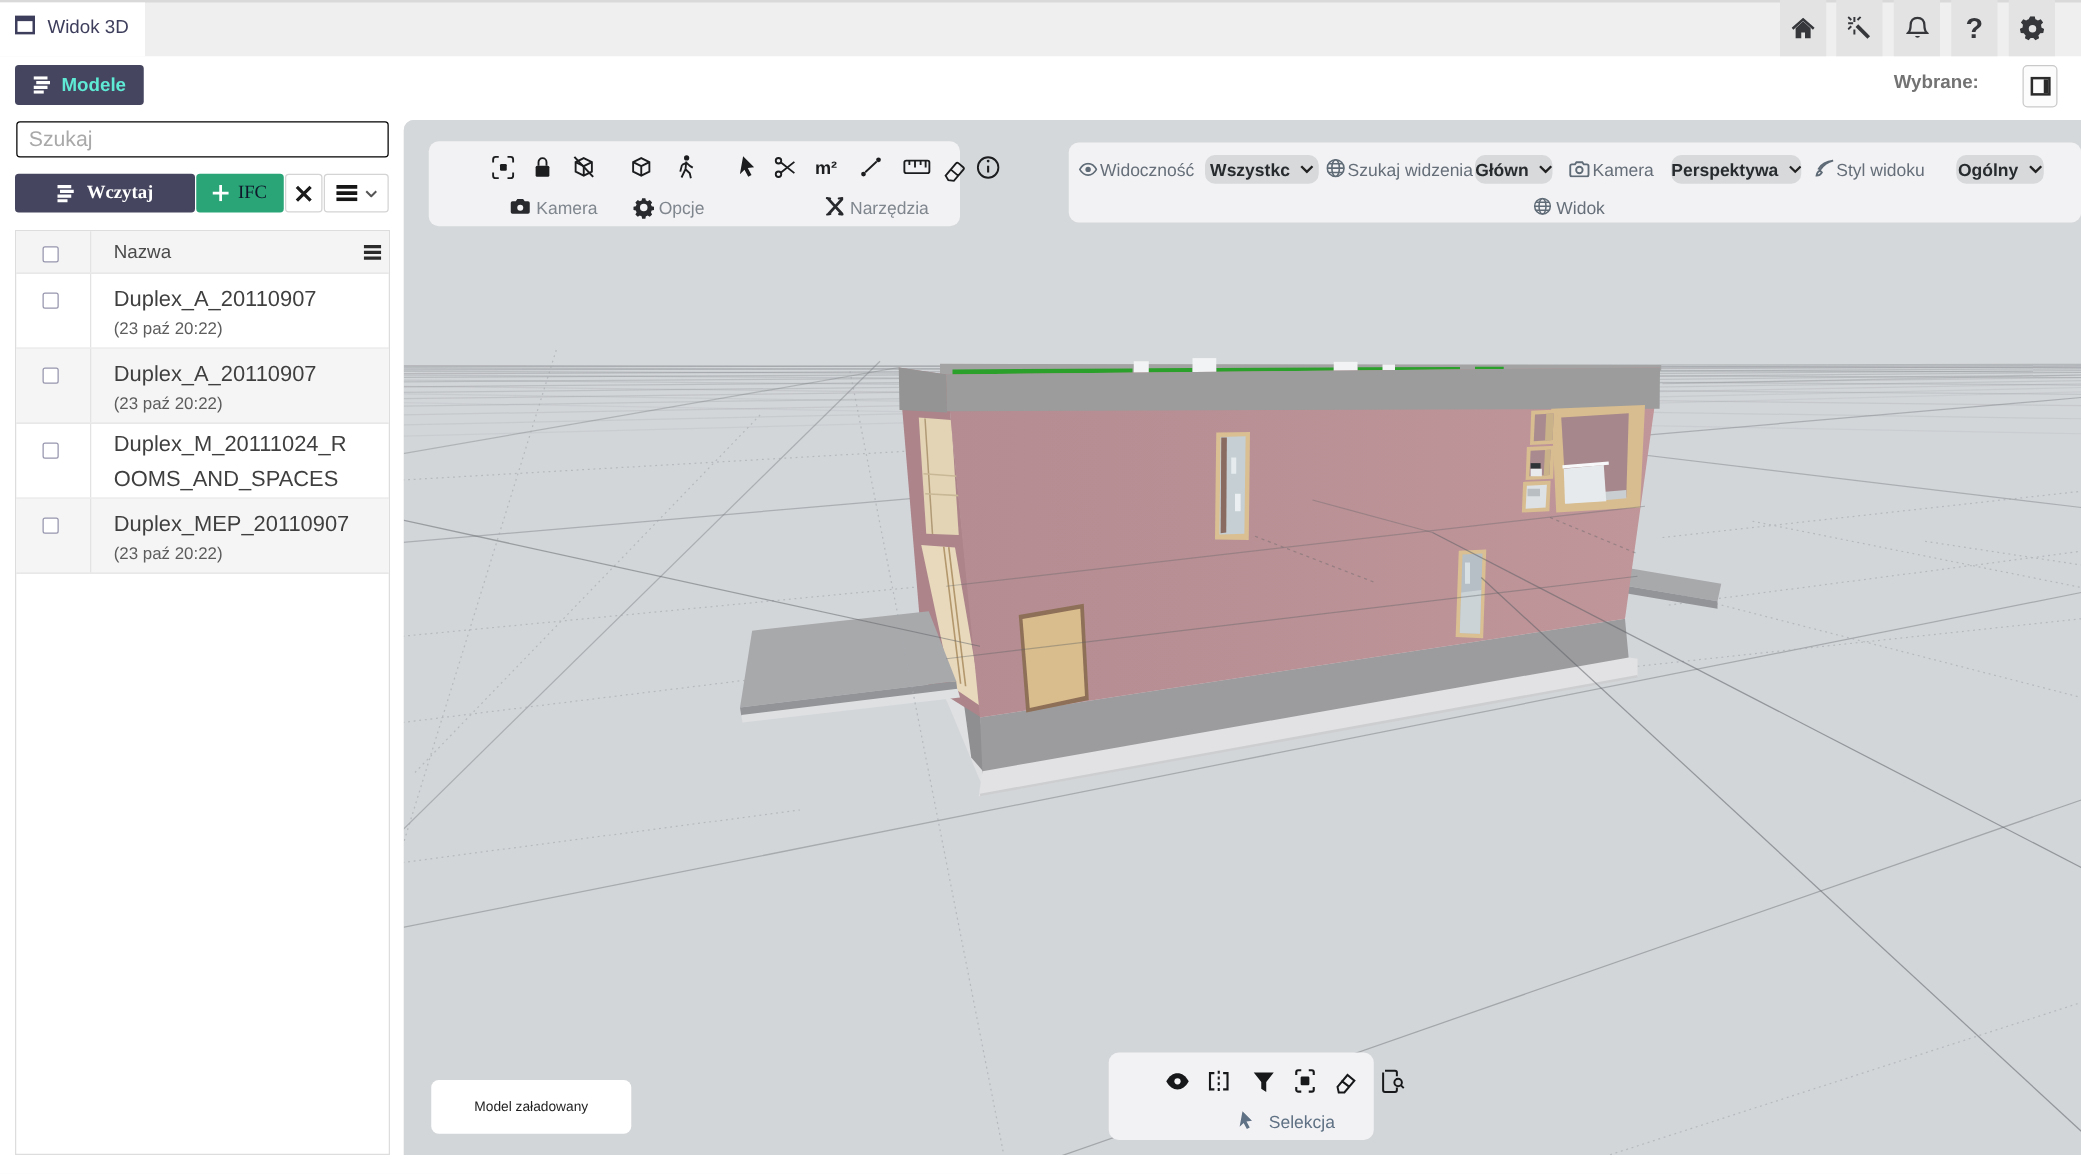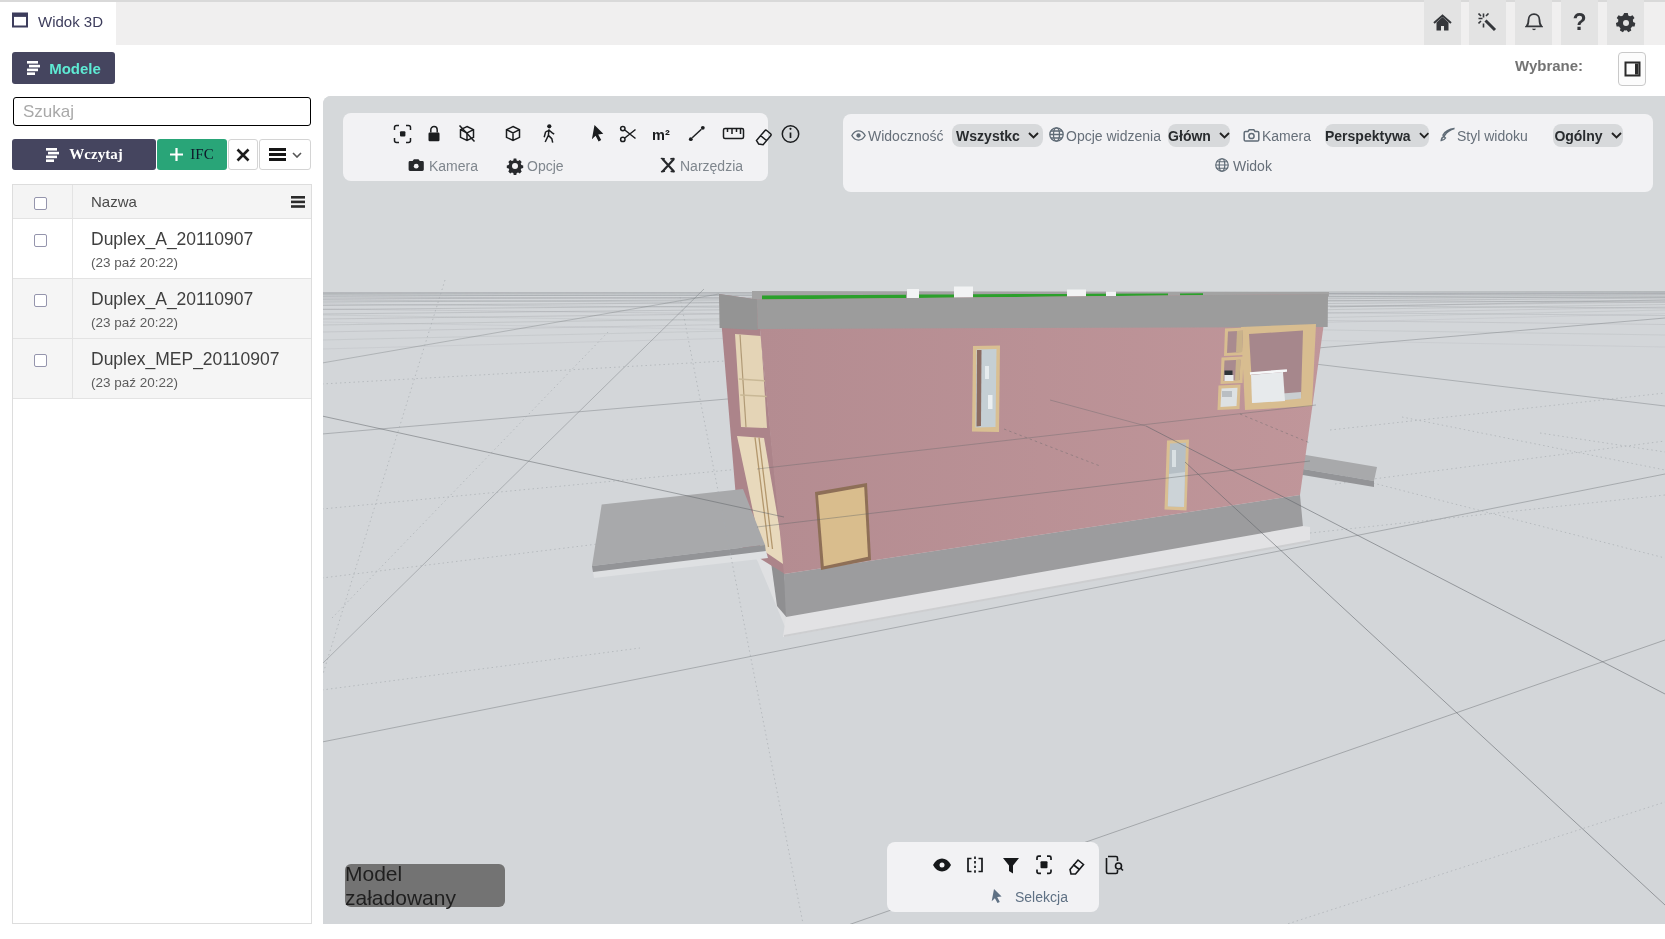--- a/index.html
+++ b/index.html
@@ -44,24 +44,24 @@
   #thead { height:34px; background:#f4f4f4; }
   #thead .cb { top:12px; }
   #thead .nm { font-size:15px; color:#4a4a4a; top:0; transform:none; line-height:34px; }
   .rowgrey { background:#f5f5f5; }
   
   #viewport { position:absolute; left:323px; top:96px; width:1342px; height:828px;
     background:#d5d7da; border-radius:8px 0 0 0; overflow:hidden; }
   #vpsvg { position:absolute; left:0; top:0; }
   .panel { position:absolute; background:#f2f2f4; border-radius:8px;padding-left:36px; }
   #tool-left { left:20px; top:17px; width:425px; height:68px; }
-  #tool-right { left:520px; top:18px; width:810px; height:78px; }
+  #tool-right { left:532px; top:18px; width:810px; height:64px; }
   #tool-bottom { left:564px; top:746px; width:212px; height:70px; }
   #toast { position:absolute; left:22px; top:768px; width:160px; height:43px;
-    background:#737373; border-radius:6px; font-size:21px; color:#1f1f1f;
+    background:#ffffff; border-radius:6px; font-size:11px; color:#1f1f1f;
     display:flex; align-items:center; justify-content:center; }
   .pill { position:absolute; top:10px; background:#d7d9db; border-radius:8px; height:23px;
     display:flex; align-items:center; justify-content:center; font-size:14px; color:#282b2e;
     font-weight:bold; gap:8px; white-space:nowrap; }
   .ritem { position:absolute; top:13px; }
   .rlbl { position:absolute; top:14px; font-size:14px; color:#666f79; white-space:nowrap; }
 </style>
 </head>
 <body>
 
@@ -160,20 +160,25 @@
   </div>
   <div class="trow" style="height:60px">
     <span class="cb"></span>
       <span class="colline"></span>
     <div class="nm">Duplex_A_20110907<span class="dt">(23 paź 20:22)</span></div>
   </div>
   <div class="trow rowgrey" style="height:60px">
     <span class="cb"></span>
       <span class="colline"></span>
     <div class="nm">Duplex_A_20110907<span class="dt">(23 paź 20:22)</span></div>
+  </div>
+  <div class="trow" style="height:60px">
+    <span class="cb"></span>
+      <span class="colline"></span>
+    <div class="nm">Duplex_M_20111024_R<br>OOMS_AND_SPACES</div>
   </div>
   <div class="trow rowgrey" style="height:60px">
     <span class="cb"></span>
       <span class="colline"></span>
     <div class="nm">Duplex_MEP_20110907<span class="dt">(23 paź 20:22)</span></div>
   </div>
 </div>
 
 <div id="viewport">
   <svg id="vpsvg" width="1342" height="828" viewBox="323 96 1342 828" xmlns="http://www.w3.org/2000/svg">
@@ -385,21 +390,21 @@
     <span class="pill" style="left:109px;width:91px">Wszystkc<svg width="11" height="7" viewBox="0 0 11 7">
           <path d="M1,1 l4.5,4.5 L10,1" fill="none" stroke="#222" stroke-width="1.9"></path>
         </svg></span>
     <svg class="ritem" style="left:206px" width="15" height="15" viewBox="0 0 15 15">
         <g fill="none" stroke="#5f6b76" stroke-width="1.3">
           <circle cx="7.5" cy="7.5" r="6.7"></circle>
           <ellipse cx="7.5" cy="7.5" rx="3" ry="6.7"></ellipse>
           <path d="M1,7.5 h13 M1.8,4 h11.4 M1.8,11 h11.4"></path>
         </g>
       </svg>
-    <span class="rlbl" style="left:223px">Opcje widzenia</span>
+    <span class="rlbl" style="left:223px">Szukaj widzenia</span>
     <span class="pill" style="left:325px;width:62px">Główn<svg width="11" height="7" viewBox="0 0 11 7">
           <path d="M1,1 l4.5,4.5 L10,1" fill="none" stroke="#222" stroke-width="1.9"></path>
         </svg></span>
     <svg class="ritem" style="left:400px;top:14px" width="17" height="14" viewBox="0 0 17 14">
         <path d="M2.5,3.5 h2.5l1.2,-1.7h4.6l1.2,1.7h2.5a1.3,1.3 0 0 1 1.3,1.3v7a1.3,1.3 0 0 1 -1.3,1.3h-12a1.3,1.3 0 0 1 -1.3,-1.3v-7a1.3,1.3 0 0 1 1.3,-1.3z" fill="none" stroke="#5f6b76" stroke-width="1.5"></path>
         <circle cx="8.5" cy="8" r="2.6" fill="none" stroke="#5f6b76" stroke-width="1.5"></circle>
       </svg>
     <span class="rlbl" style="left:419px">Kamera</span>
     <span class="pill" style="left:482px;width:104px">Perspektywa<svg width="11" height="7" viewBox="0 0 11 7">
           <path d="M1,1 l4.5,4.5 L10,1" fill="none" stroke="#222" stroke-width="1.9"></path>

